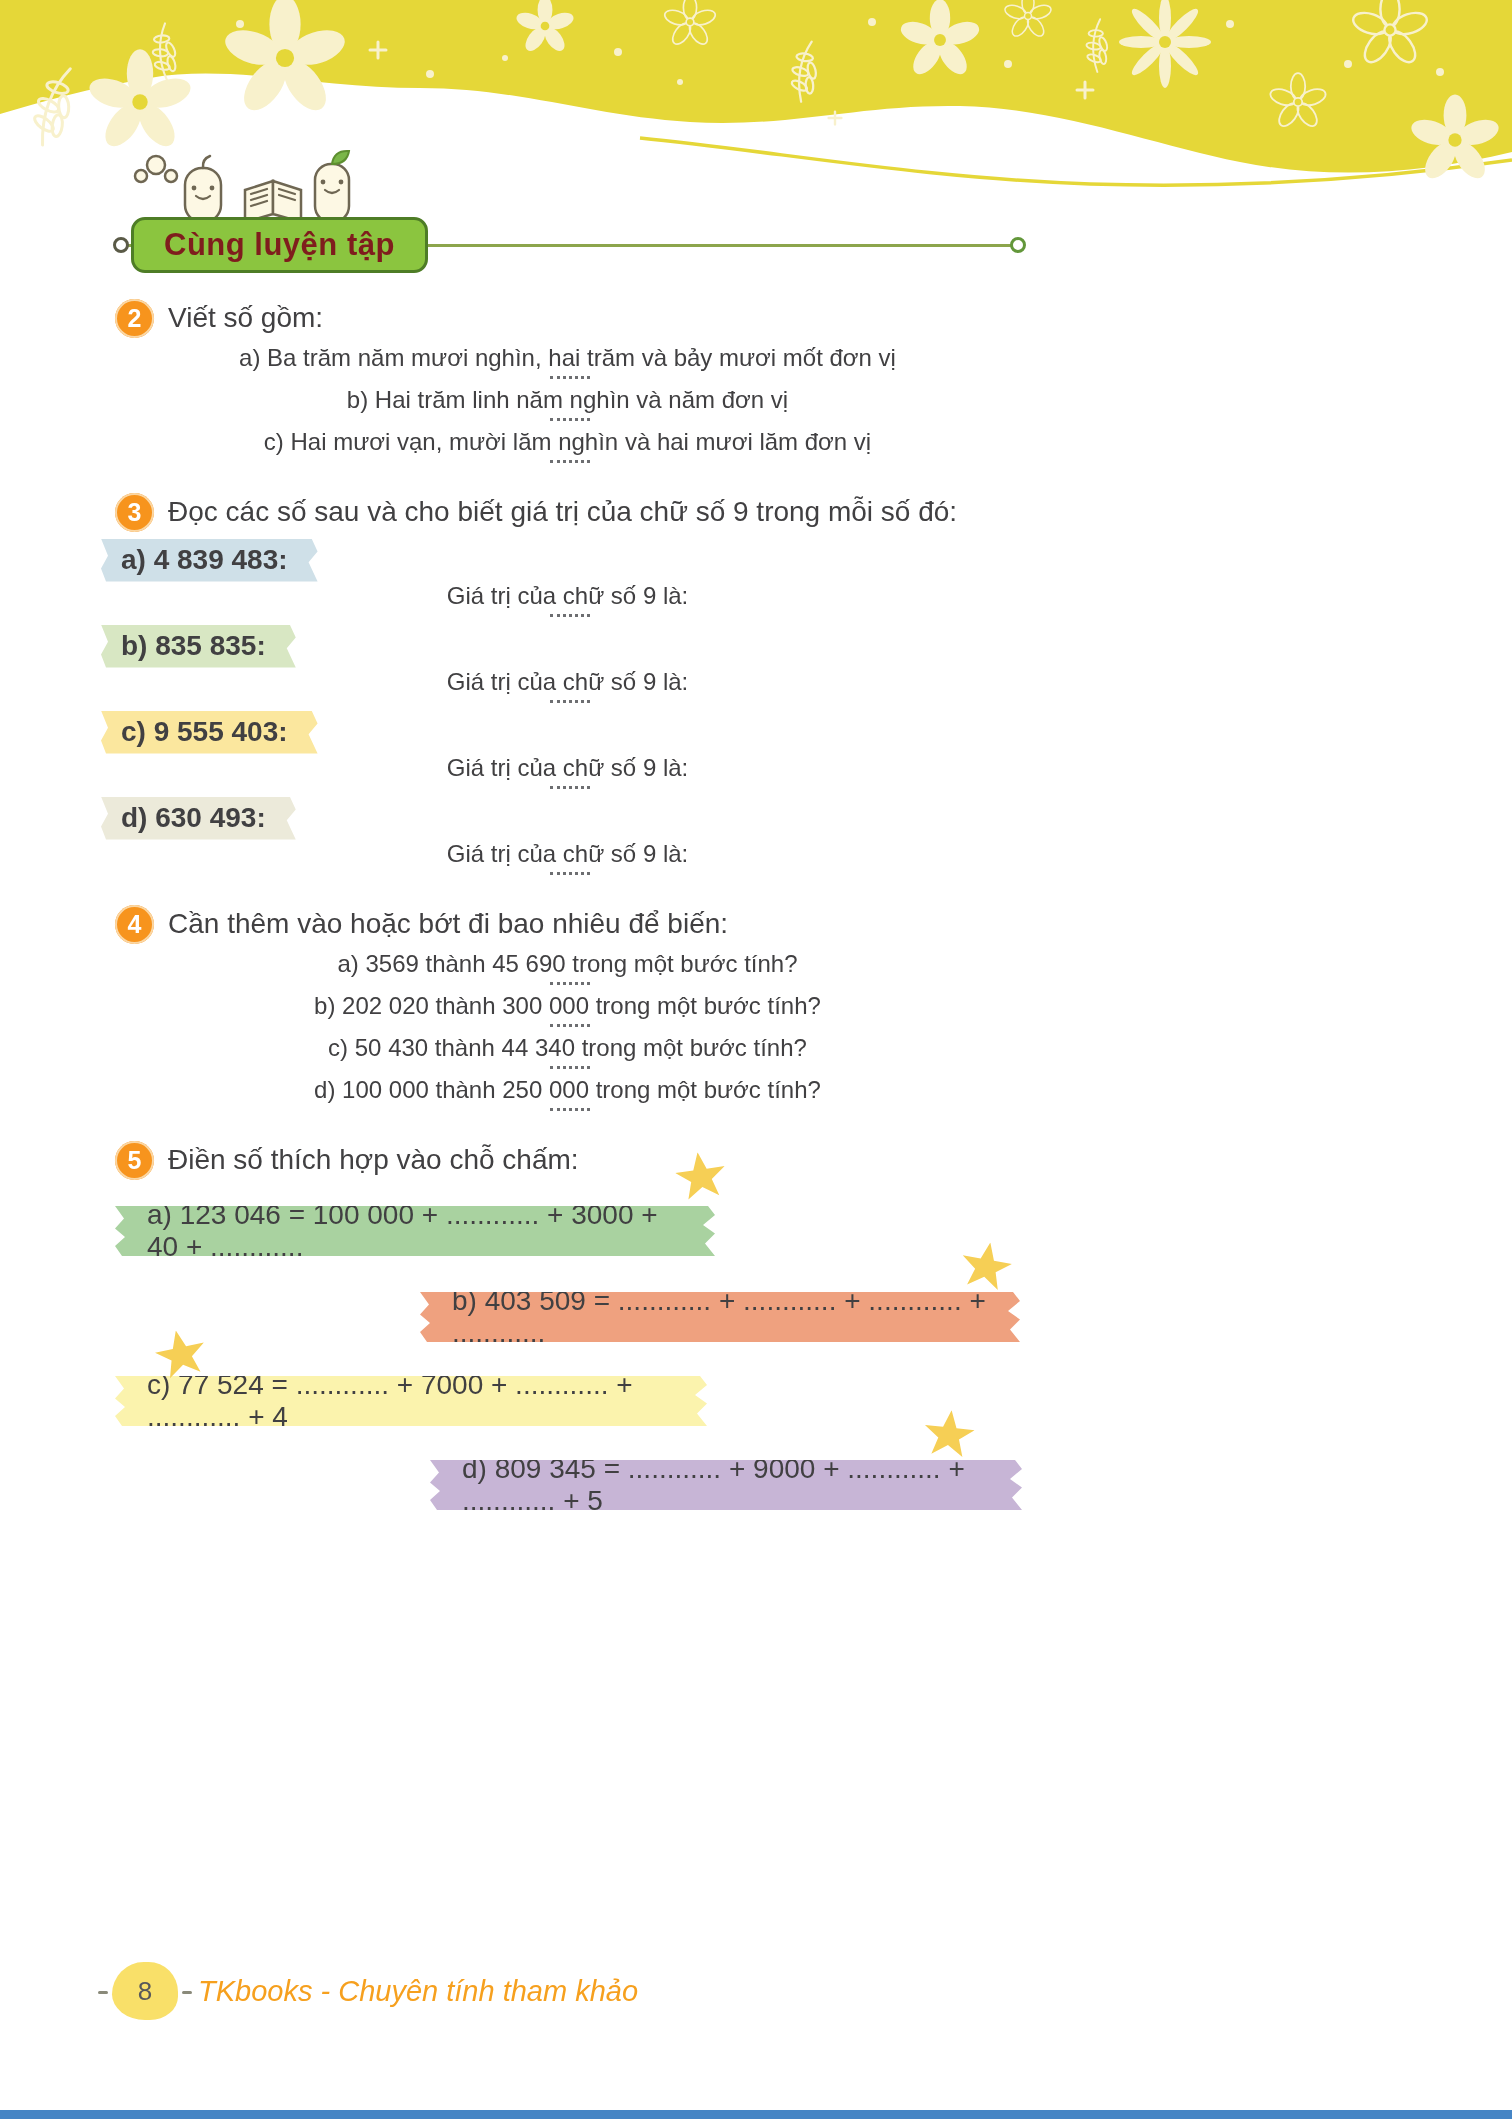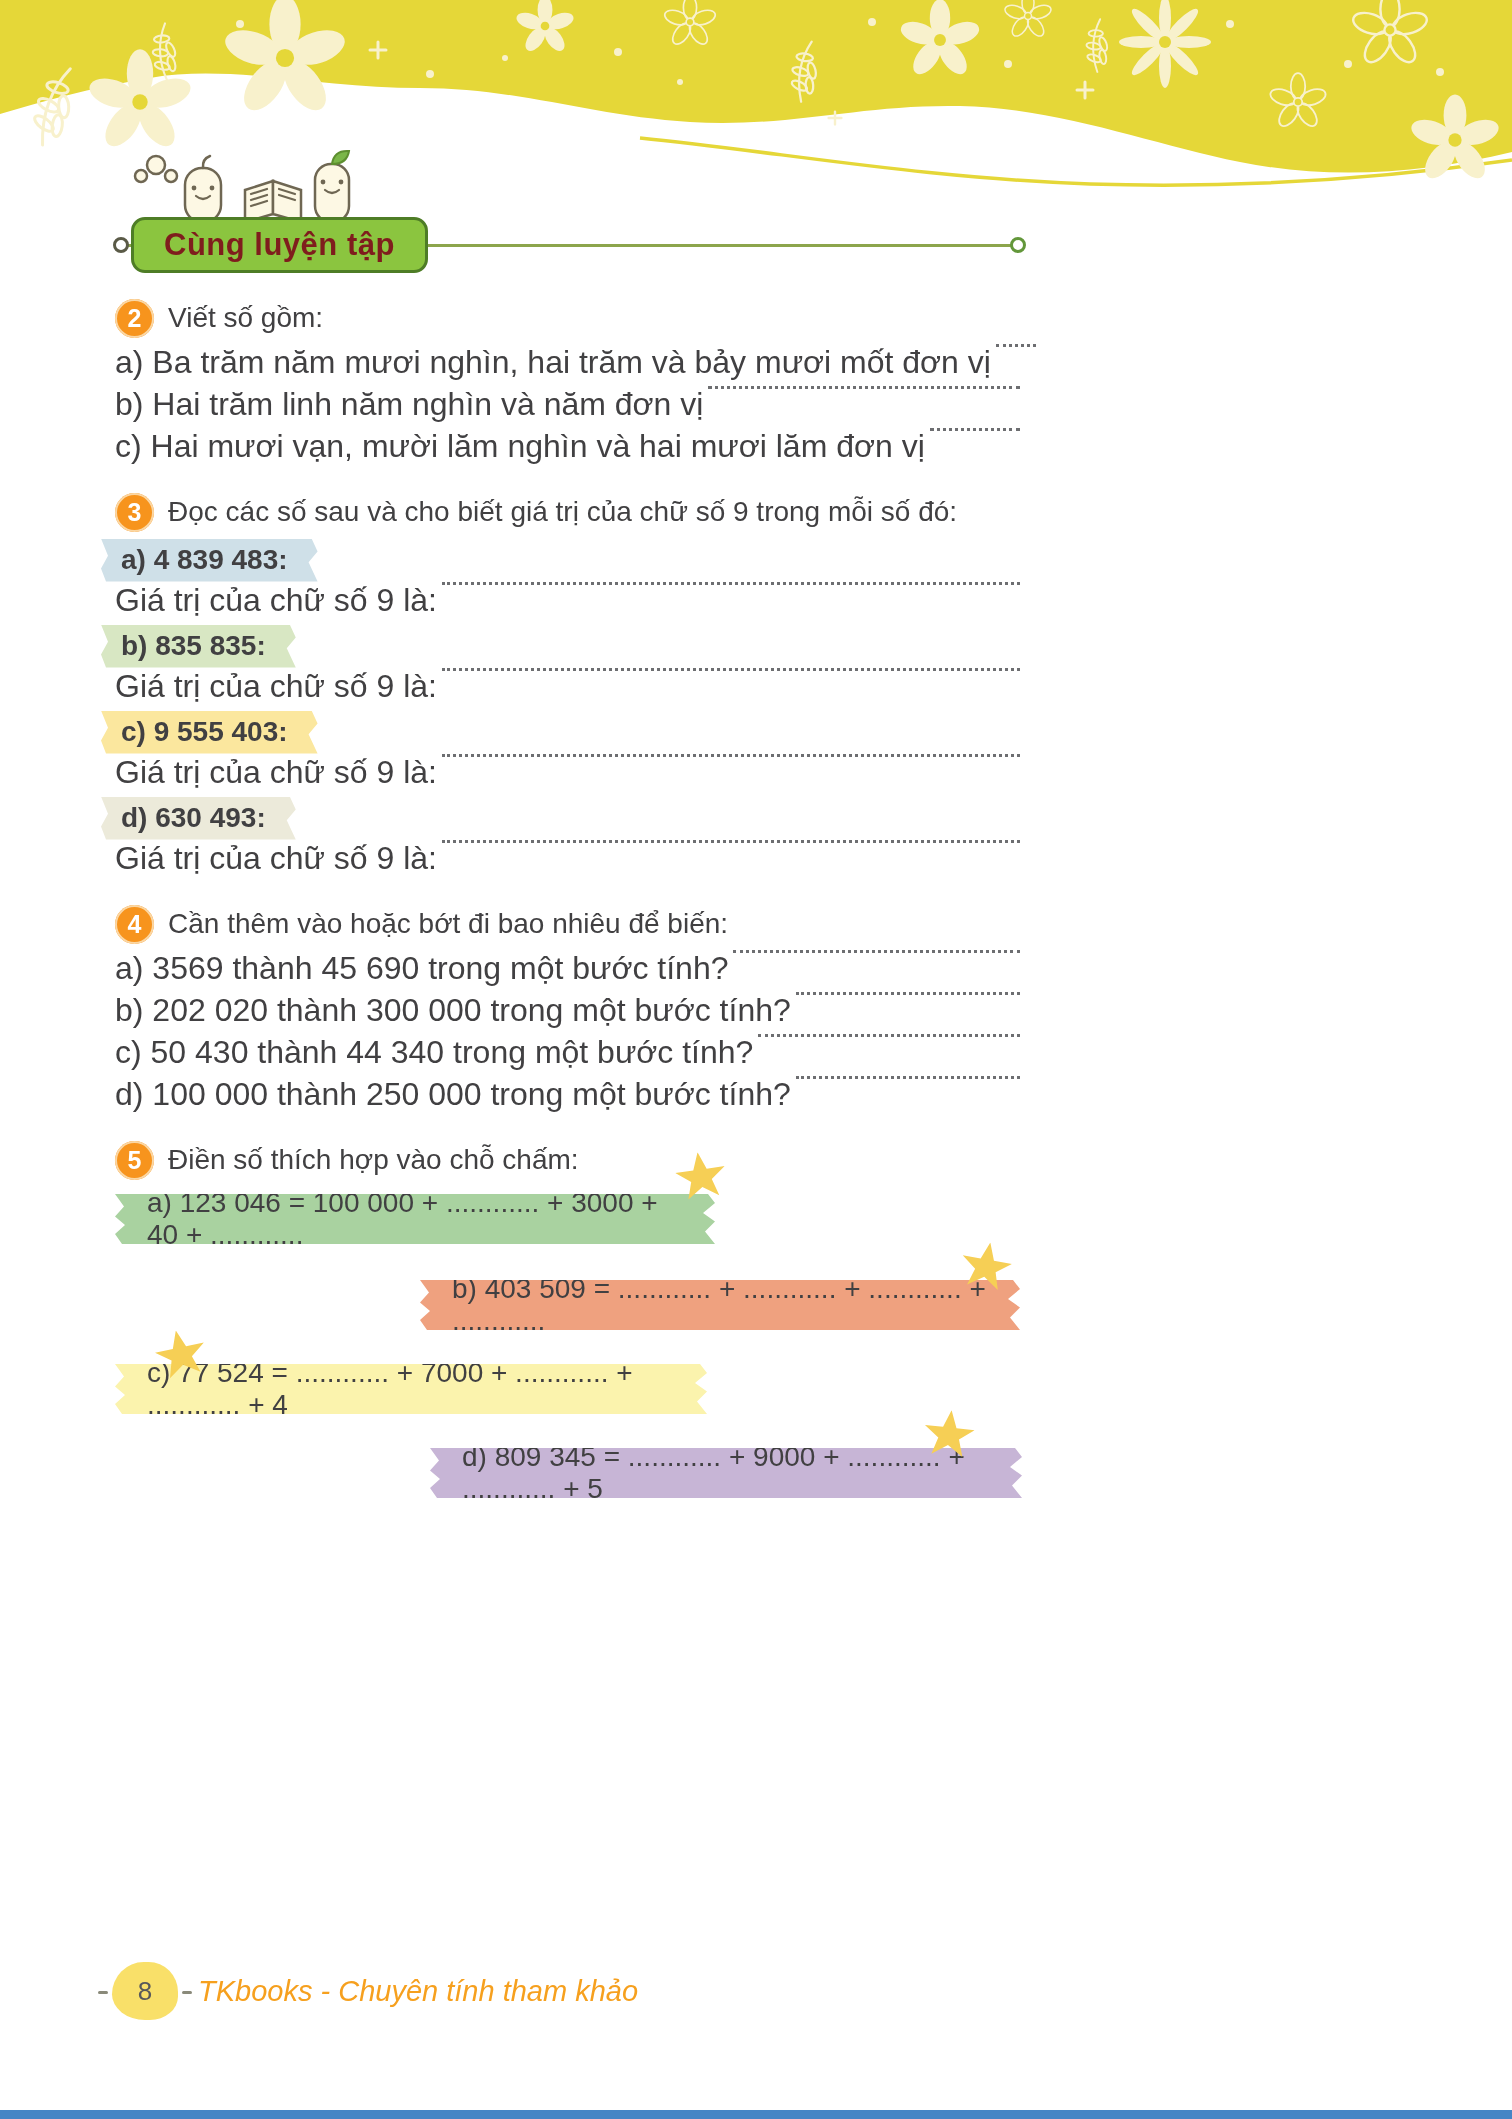--- a/index.html
+++ b/index.html
@@ -28,39 +28,39 @@
 
   
   section { margin-top:20px; }
   .ex-head { display:flex; align-items:center; gap:14px; height:44px; margin-bottom:4px; }
   .num { flex:0 0 auto; width:39px; height:39px; border-radius:50%; background:#f7941d;
          color:#fff; font-weight:bold; font-size:25px; display:flex; align-items:center; justify-content:center;
          box-shadow:0 0 0 2px #fbd7a4 inset; }
   .ex-title { font-size:28px; }
 
   
-  .fill-line { display:flex; align-items:flex-start; font-size:32px; height:42px; }
+  .fill-line { display:flex; align-items:center; font-size:24px; height:42px;flex-direction:column; }
   .fill-line .q { white-space:nowrap; padding-bottom:4px; }
   .dots { flex:1 1 auto; min-width:40px; border-bottom:3.5px dotted #6d6e71; margin:0 0 10px 5px; }
   .indent { }
 
   
   .hl-row { height:44px; display:flex; align-items:center; }
   .hl { display:inline-block; font-size:28px; padding:5px 30px 6px 20px; margin-left:-14px;
         clip-path:polygon(0 0, calc(100% - 6px) 0, 100% 30%, calc(100% - 9px) 55%, 100% 100%, 5px 100%, 0 70%, 7px 40%);font-weight:bold; }
   .hl-a { background:#cfe0e8; }
   .hl-b { background:#d8e7c3; }
   .hl-c { background:#fbe79e; }
   .hl-d { background:#eceada; }
 
   
   .ex5 { position:relative; }
   .banner { height:50px; display:flex; align-items:center; font-size:28px; padding:0 26px 0 32px;
             clip-path:polygon(0 0, calc(100% - 7px) 0, 100% 18%, calc(100% - 12px) 38%, 100% 55%, calc(100% - 10px) 75%, 100% 100%, 7px 100%, 0 80%, 10px 62%, 0 45%, 9px 25%); }
-  .banner-a { width:600px; margin-top:12px; background:#a9d2a0; }
+  .banner-a { width:600px; margin-top:24px; background:#a9d2a0; }
   .banner-b { width:600px; margin-top:36px; margin-left:305px; background:#efa17f; }
   .banner-c { width:592px; margin-top:34px; background:#fbf3ad; }
   .banner-d { width:592px; margin-top:34px; margin-left:315px; background:#c7b5d6; }
   .star { position:absolute; width:52px; height:50px; background:#f6cf55;
           clip-path:polygon(50% 0%, 63% 35%, 98% 35%, 70% 57%, 80% 91%, 50% 70%, 20% 91%, 30% 57%, 2% 35%, 37% 35%); }
   .star-1 { left:560px; top:14px; transform:rotate(-8deg); }
   .star-2 { left:845px; top:104px; transform:rotate(10deg); }
   .star-3 { left:40px;  top:192px; transform:rotate(-12deg); }
   .star-4 { left:808px; top:272px; transform:rotate(6deg); }
 

